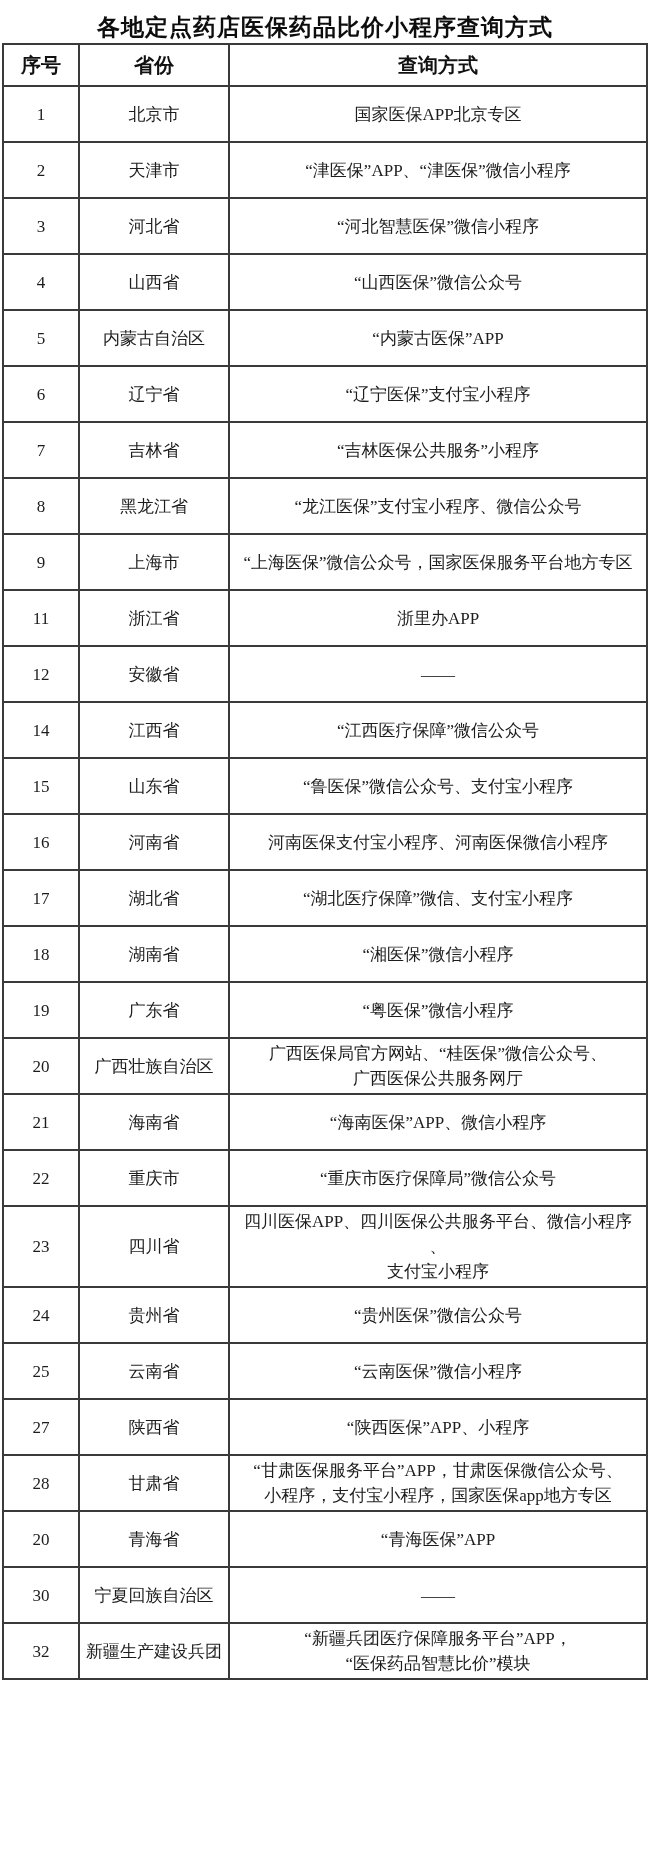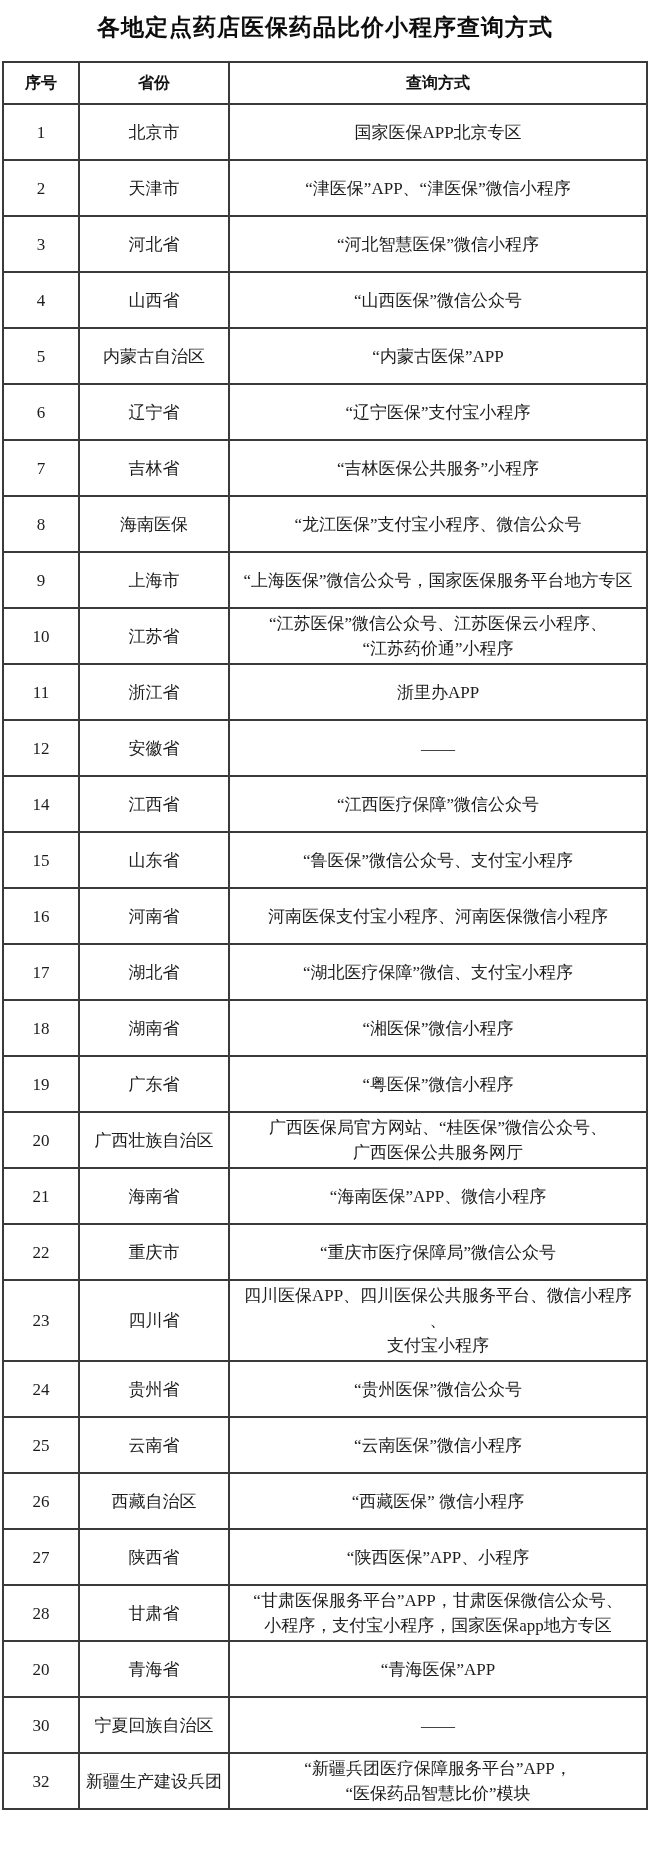--- a/index.html
+++ b/index.html
@@ -13,41 +13,41 @@
   .page {
     width: 650px;
     box-sizing: border-box;
     padding-top: 8px;
   }
   .title {
     text-align: center;
     font-size: 23px;
     font-weight: bold;
     letter-spacing: 1px;
-    margin: 4px 0 18px 0;
+    margin: 4px 0 0 0;
     color: #0d0d0d;
   }
   table.query-table {
     border-collapse: collapse;
     width: 646px;
     margin: 0 auto;
     table-layout: fixed;
   }
   table.query-table col.c-no { width: 76px; }
   table.query-table col.c-province { width: 150px; }
   table.query-table col.c-method { width: auto; }
   .query-table th, .query-table td {
     border: 2px solid #3a3a3a;
     text-align: center;
     vertical-align: middle;
     overflow: hidden;
   }
   .query-table th {
     height: 36px;
-    font-size: 16px;
+    font-size: 20px;
     font-weight: bold;
     padding: 2px 4px;
     color: #111111;
   }
   .query-table td {
     height: 50px;
     font-size: 17px;
     line-height: 25px;
     padding: 2px 6px;
     color: #1c1c1c;
@@ -107,33 +107,27 @@
           <td>辽宁省</td>
           <td class="method">“辽宁医保”支付宝小程序</td>
         </tr>
         <tr>
           <td>7</td>
           <td>吉林省</td>
           <td class="method">“吉林医保公共服务”小程序</td>
         </tr>
         <tr>
           <td>8</td>
-          <td>海南医保</td>
+          <td>黑龙江省</td>
           <td class="method">“龙江医保”支付宝小程序、微信公众号</td>
         </tr>
         <tr>
           <td>9</td>
           <td>上海市</td>
           <td class="method">“上海医保”微信公众号，国家医保服务平台地方专区</td>
-        </tr>
-        <tr>
-          <td>10</td>
-          <td>江苏省</td>
-          <td class="method">“江苏医保”微信公众号、江苏医保云小程序、
-“江苏药价通”小程序</td>
         </tr>
         <tr>
           <td>11</td>
           <td>浙江省</td>
           <td class="method">浙里办APP</td>
         </tr>
         <tr>
           <td>12</td>
           <td>安徽省</td>
           <td class="method">——</td>
@@ -195,25 +189,20 @@
           <td>24</td>
           <td>贵州省</td>
           <td class="method">“贵州医保”微信公众号</td>
         </tr>
         <tr>
           <td>25</td>
           <td>云南省</td>
           <td class="method">“云南医保”微信小程序</td>
         </tr>
         <tr>
-          <td>26</td>
-          <td>西藏自治区</td>
-          <td class="method">“西藏医保” 微信小程序</td>
-        </tr>
-        <tr>
           <td>27</td>
           <td>陕西省</td>
           <td class="method">“陕西医保”APP、小程序</td>
         </tr>
         <tr>
           <td>28</td>
           <td>甘肃省</td>
           <td class="method">“甘肃医保服务平台”APP，甘肃医保微信公众号、
 小程序，支付宝小程序，国家医保app地方专区</td>
         </tr>

